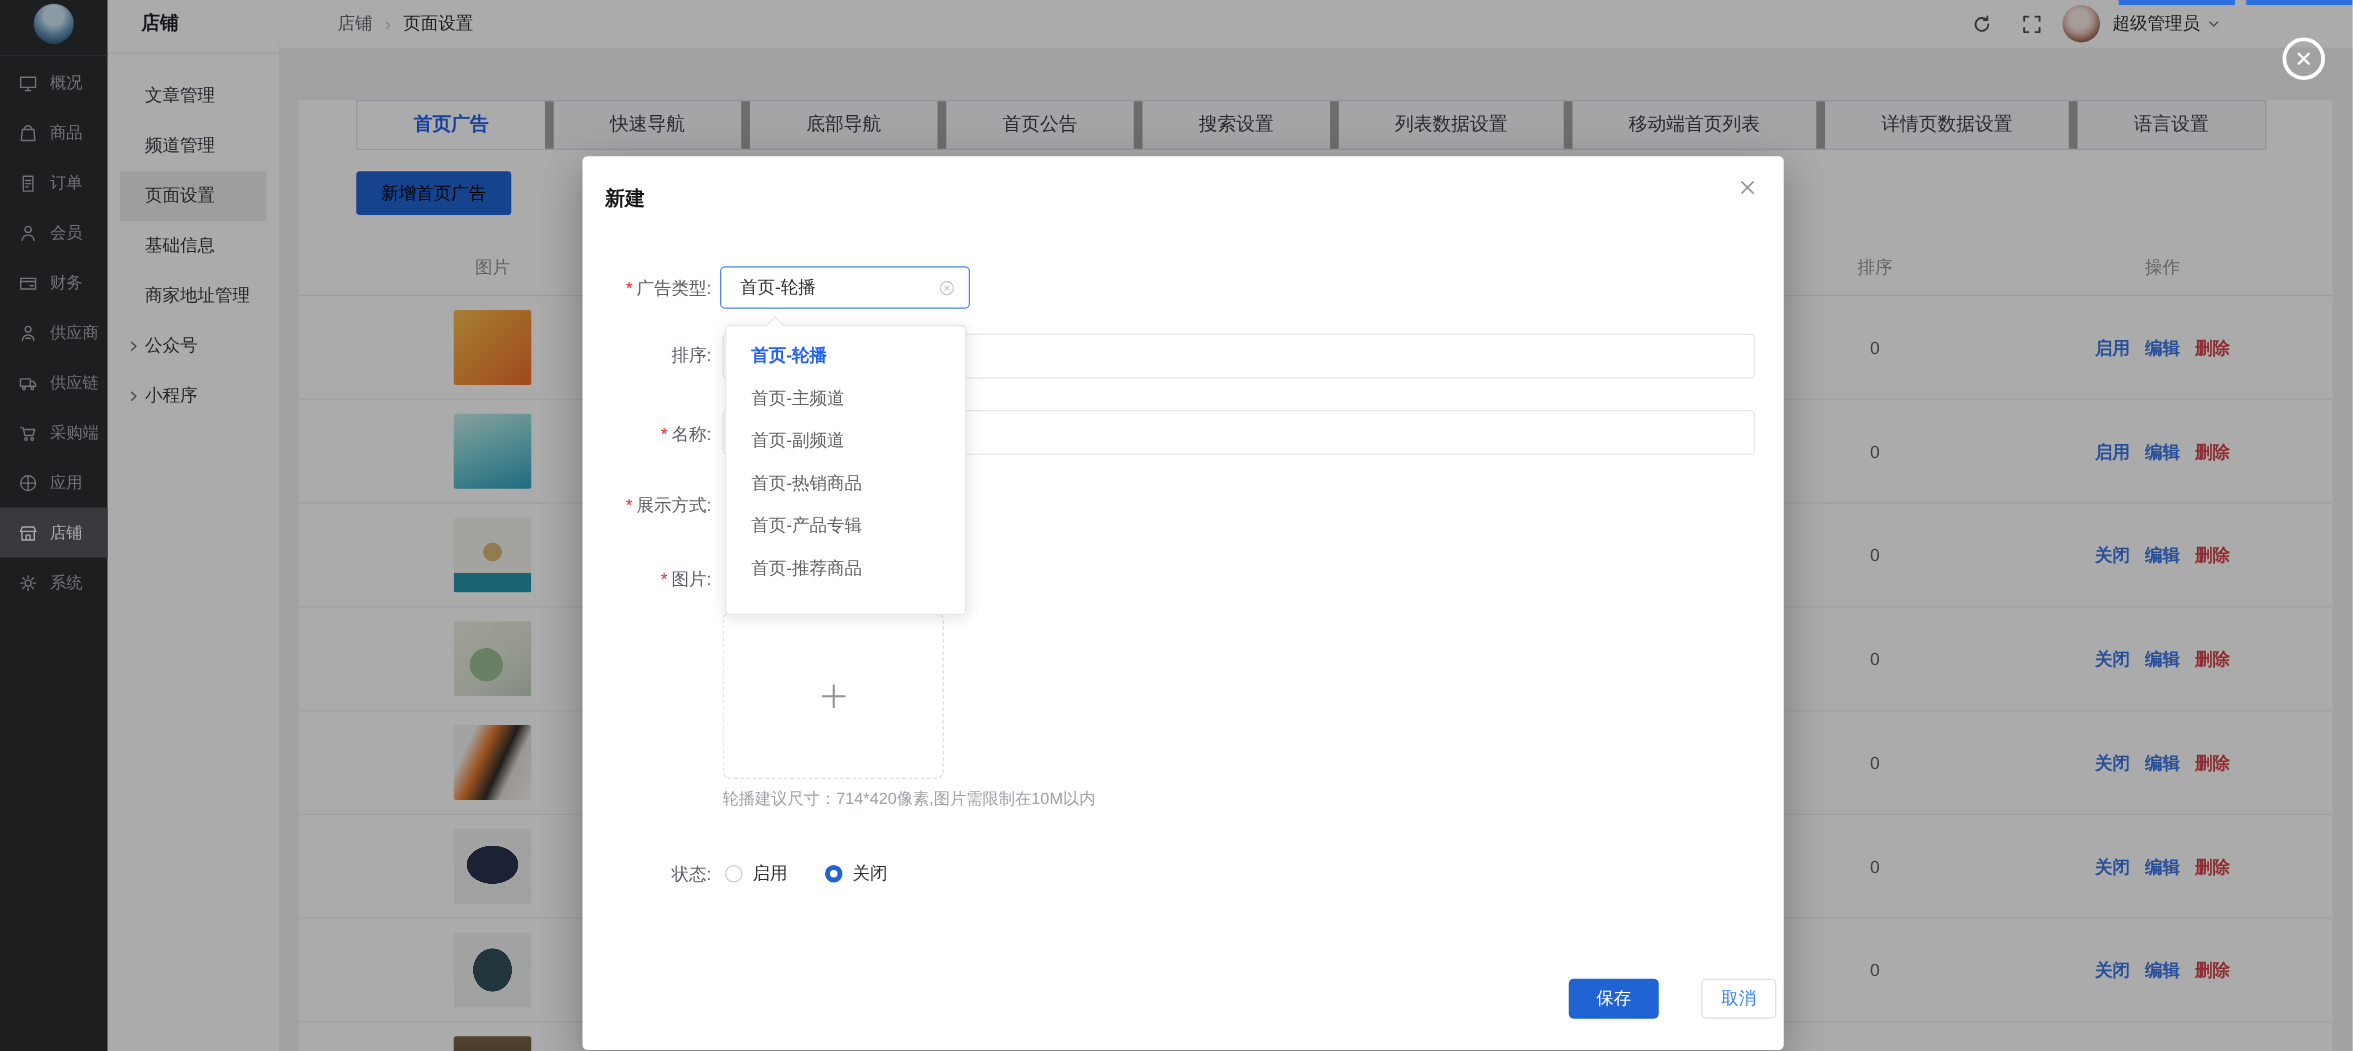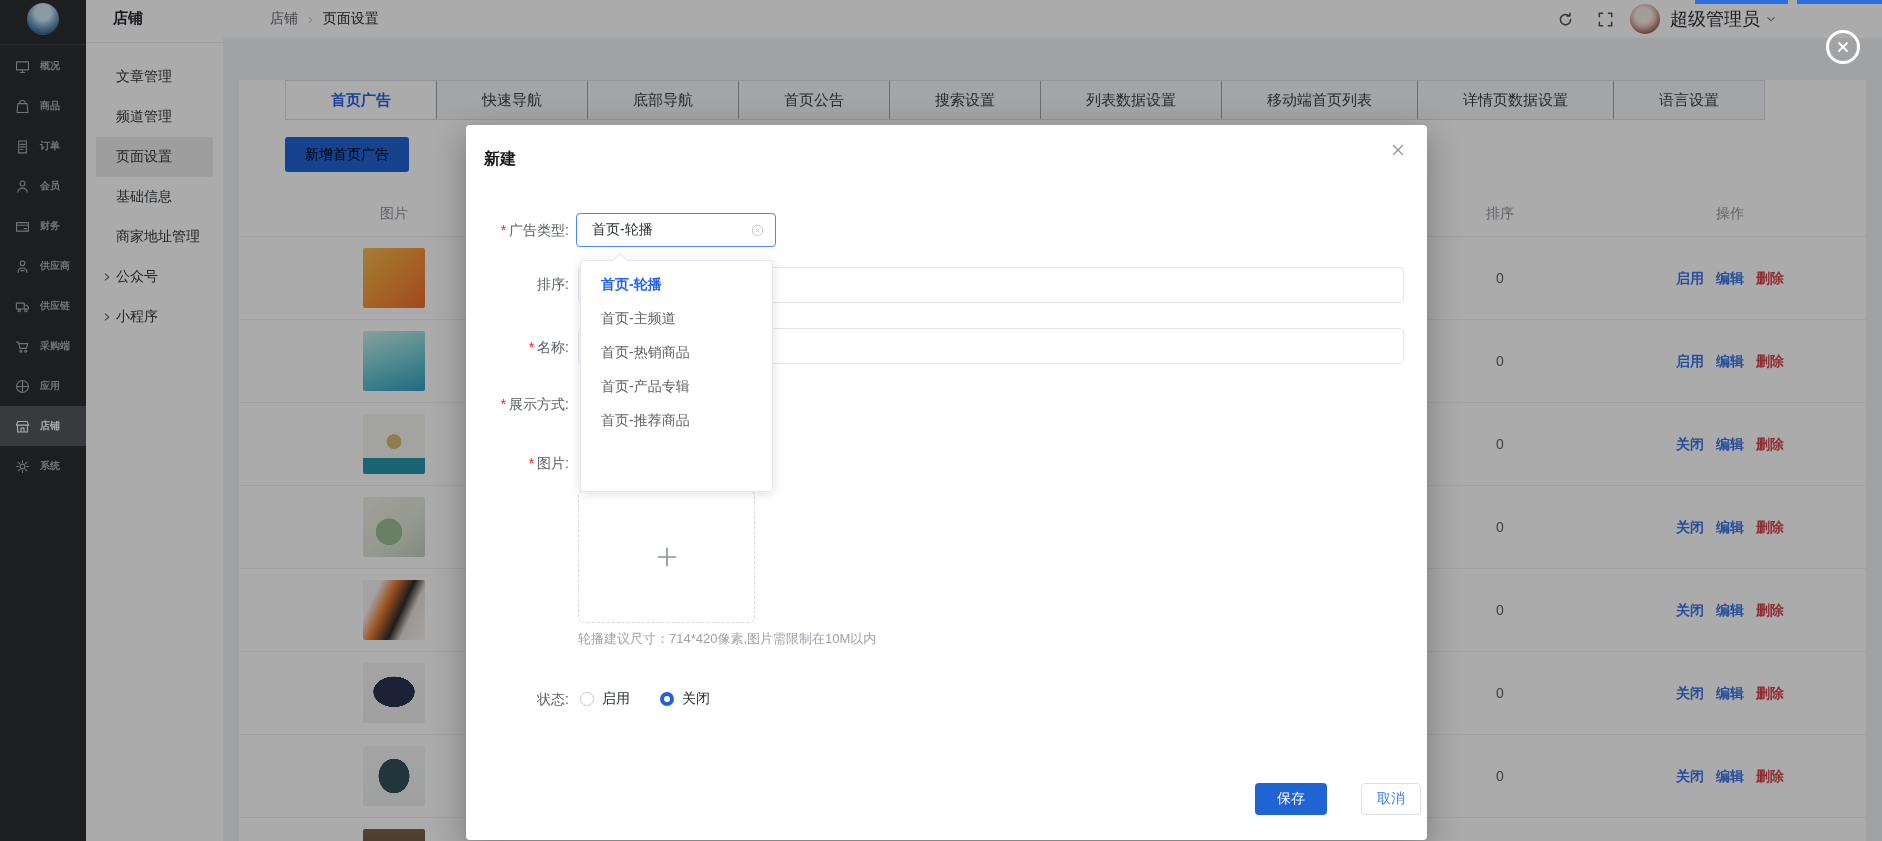--- a/index.html
+++ b/index.html
@@ -10,21 +10,21 @@
   }
   #app { position:relative; width:1882px; height:841px; overflow:hidden; }
 
   
   #sidebar { position:absolute; left:0; top:0; width:86px; height:841px; background:#2b2d31; z-index:10; }
   .avatar-store { position:absolute; top:3px; left:27px; width:32px; height:32px; border-radius:50%;
     background: radial-gradient(circle at 50% 30%, #cfe8f4 0 28%, #6e9cc0 55%, #38648e 78%, #d9c49a 95%); }
   .sb-divider { position:absolute; top:44px; left:0; width:86px; height:1px; background:#3c3f44; }
   #sidebar-menu { position:absolute; top:46px; left:0; width:86px; }
   .sb-item { height:40px; display:flex; align-items:center; padding-left:14px; gap:9px;
-    color:#a9adb2; font-size:10px; cursor:pointer;font-weight:bold; }
+    color:#a9adb2; font-size:13px; cursor:pointer; }
   .sb-item svg { width:17px; height:17px; flex:0 0 17px; }
   .sb-item.active { background:#54575c; color:#ffffff; }
 
   
   #submenu { position:absolute; left:86px; top:0; width:137px; height:841px; background:#ffffff; z-index:9; }
   .sub-title { position:absolute; top:9px; left:27px; font-size:15px; font-weight:bold; color:#1f2329; }
   .sub-divider { position:absolute; top:42px; left:0; width:137px; height:1px; background:#ececec; }
   #submenu-list { position:absolute; top:57px; left:0; width:137px; }
   .sub-item { position:relative; height:40px; margin:0 10px; display:flex; align-items:center;
     padding-left:20px; font-size:14px; color:#33383d; cursor:pointer; border-radius:2px; }
@@ -35,28 +35,28 @@
   #topbar { position:absolute; left:223px; top:0; right:0; height:38px; background:#ffffff; z-index:8; }
   #breadcrumb { position:absolute; left:47px; top:0; height:38px; display:flex; align-items:center; gap:10px; font-size:14px; }
   .crumb-first { color:#646a73; cursor:pointer; }
   .crumb-sep { color:#c0c4cc; font-size:14px; }
   .crumb-last { color:#2a2e33; }
   .tb-right { position:absolute; right:104px; top:0; height:38px; display:flex; align-items:center; }
   .tb-ic { width:19px; height:19px; color:#4a4e55; cursor:pointer; }
   .tb-ic + .tb-ic { margin-left:21px; }
   .avatar-user { width:30px; height:30px; border-radius:50%; margin-left:15px; cursor:pointer;
     background: radial-gradient(circle at 45% 38%, #f5ebe4 0 30%, #e4bdb4 48%, #9c6a55 72%, #6b4538 90%); }
-  .user-name { margin-left:10px; font-size:18px; color:#2a2e33; cursor:pointer; }
+  .user-name { margin-left:10px; font-size:14px; color:#2a2e33; cursor:pointer; }
   .user-chev { width:14px; height:14px; color:#6b7077; margin-left:4px; }
 
   
   #card { position:absolute; left:239px; top:80px; width:1627px; height:761px; background:#ffffff; z-index:5; overflow:hidden; }
   #tabs { position:absolute; left:46px; top:0; display:flex; height:40px; border:1px solid #dcdfe6; background:#f5f7fa; }
   .tab { height:38px; line-height:38px; padding:0 45px; font-size:15px; color:#3a3f45;
-    border-right:1px solid #a3a3a3; cursor:pointer; white-space:nowrap; }
+    border-right:7px solid #a3a3a3; cursor:pointer; white-space:nowrap; }
   .tab:last-child { border-right:none; }
   .tab.active { background:#ffffff; color:#2563eb; font-weight:600; }
   #add-btn { position:absolute; left:46px; top:57px; width:124px; height:35px; background:#2064d4;
     color:#000000; border:none; border-radius:3px; font-size:14px; cursor:pointer; }
 
   #table { position:absolute; left:0; top:110px; width:1627px; }
   .t-head { position:relative; height:47px; border-bottom:1px solid #e8eaee; background:#ffffff; }
   .t-col { position:absolute; top:0; line-height:47px; text-align:center; font-size:14px; color:#8f9399; font-weight:500; }
   .col-img { left:94px; width:122px; }
   .col-sort { left:1191px; width:140px; }
@@ -431,20 +431,21 @@
         <span class="rdo on"></span>
         <span class="opt-label">关闭</span>
       </span>
     </div>
 
     <div class="dropdown">
       <div class="dd-arrow"></div>
       <ul class="dd-list" id="dd-list">
           <li class="dd-item selected">首页-轮播</li>
           <li class="dd-item">首页-主频道</li>
+          <li class="dd-item">首页-副频道</li>
           <li class="dd-item">首页-热销商品</li>
           <li class="dd-item">首页-产品专辑</li>
           <li class="dd-item">首页-推荐商品</li>
         </ul>
     </div>
 
     <button class="btn" id="save-btn">保存</button>
     <button class="btn" id="cancel-btn">取消</button>
   </section>
 </div>

